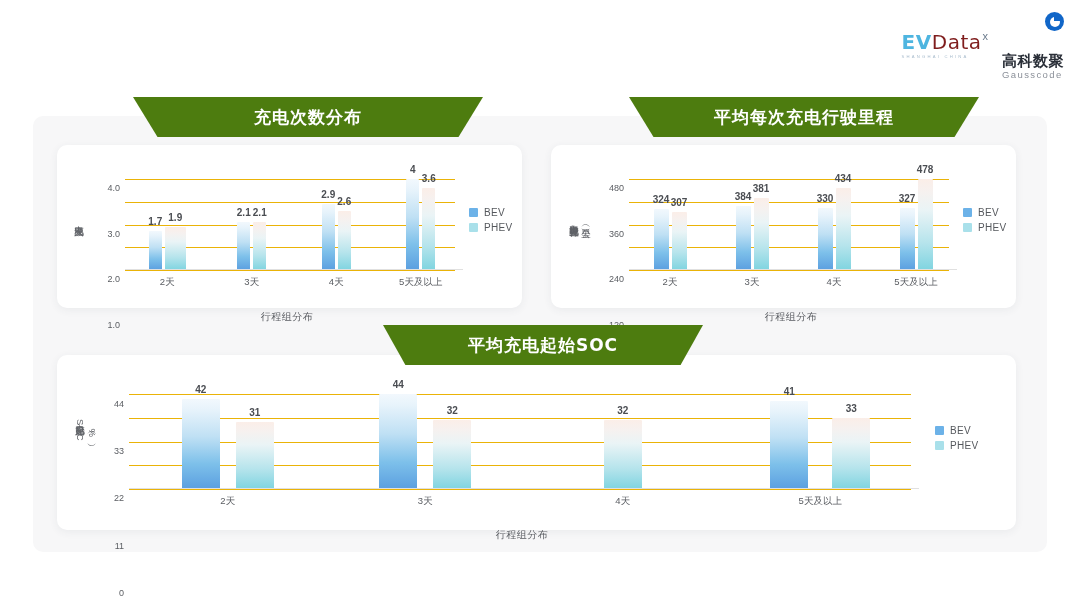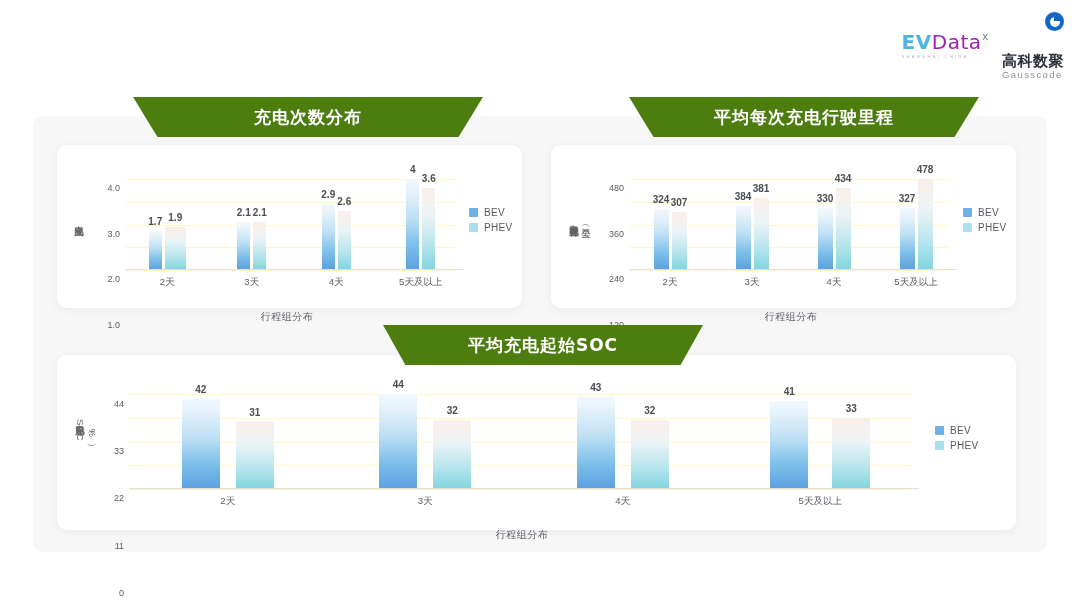--- a/index.html
+++ b/index.html
@@ -14,21 +14,21 @@
   
   .logo-bar{
     position:absolute; top:12px; right:16px;
     display:flex; align-items:center; gap:14px;
   }
   .evdata-logo{ display:flex; flex-direction:column; align-items:flex-start; }
   .evdata-row{ display:flex; align-items:flex-start; }
   .evdata-word{
     font-family:"DejaVu Sans",sans-serif;
     font-size:20px; font-weight:400; letter-spacing:.5px;
-    color:#a21caf; line-height:1;
+    color:#7f1d1d; line-height:1;
   }
   .evdata-ev{ color:#4eb5e0; font-weight:700; }
   .evdata-x{ font-size:11px; color:#6a7a8c; margin-left:1px; margin-top:-2px;}
   .evdata-sub{
     font-size:4.2px; letter-spacing:2.2px; color:#a8bccd;
     margin-top:2px; text-transform:uppercase;
   }
   .gauss-logo{ display:flex; align-items:flex-end; gap:22px;flex-direction:column; }
   .gauss-mark{
     width:19px;height:19px;border-radius:50%;
@@ -81,21 +81,21 @@
 
   
   .chart{ position:relative;width:100%;height:100%; }
   .ylabel{
     position:absolute; writing-mode:vertical-rl;
     font-size:9.5px; color:#5e6166; letter-spacing:.5px;
     text-align:center; line-height:1.15;
   }
   .plot{ position:absolute; }
   .gridline{
-    position:absolute;left:0;right:8px;height:1px;background:#fef9c3;
+    position:absolute;left:0;right:8px;height:1px;background:#eab308;
   }
   .ytick{
     position:absolute; right:100%; margin-right:5px;
     transform:translateY(-50%);
     font-size:9px;color:#5a5d62;white-space:nowrap;
   }
   .baseline{
     position:absolute;left:0;right:0;bottom:0;height:1px;background:#e0e0e0;
   }
   .groups{
@@ -372,23 +372,20 @@
           </div>
           <div class="group" style="gap: 16px;">
             <div class="bar bev" style="width: 38px; height: 94.5455px;">
               <div class="val">44</div>
             </div>
             <div class="bar phev" style="width: 38px; height: 68.7603px;">
               <div class="val">32</div>
             </div>
           </div>
           <div class="group" style="gap: 16px;">
-            <div class="bar bev" style="width: 38px; height: 92.3967px;">
-              <div class="val">43</div>
-            </div>
             <div class="bar phev" style="width: 38px; height: 68.7603px;">
               <div class="val">32</div>
             </div>
           </div>
           <div class="group" style="gap: 24px;">
             <div class="bar bev" style="width: 38px; height: 88.0992px;">
               <div class="val">41</div>
             </div>
             <div class="bar phev" style="width: 38px; height: 70.9091px;">
               <div class="val">33</div>

